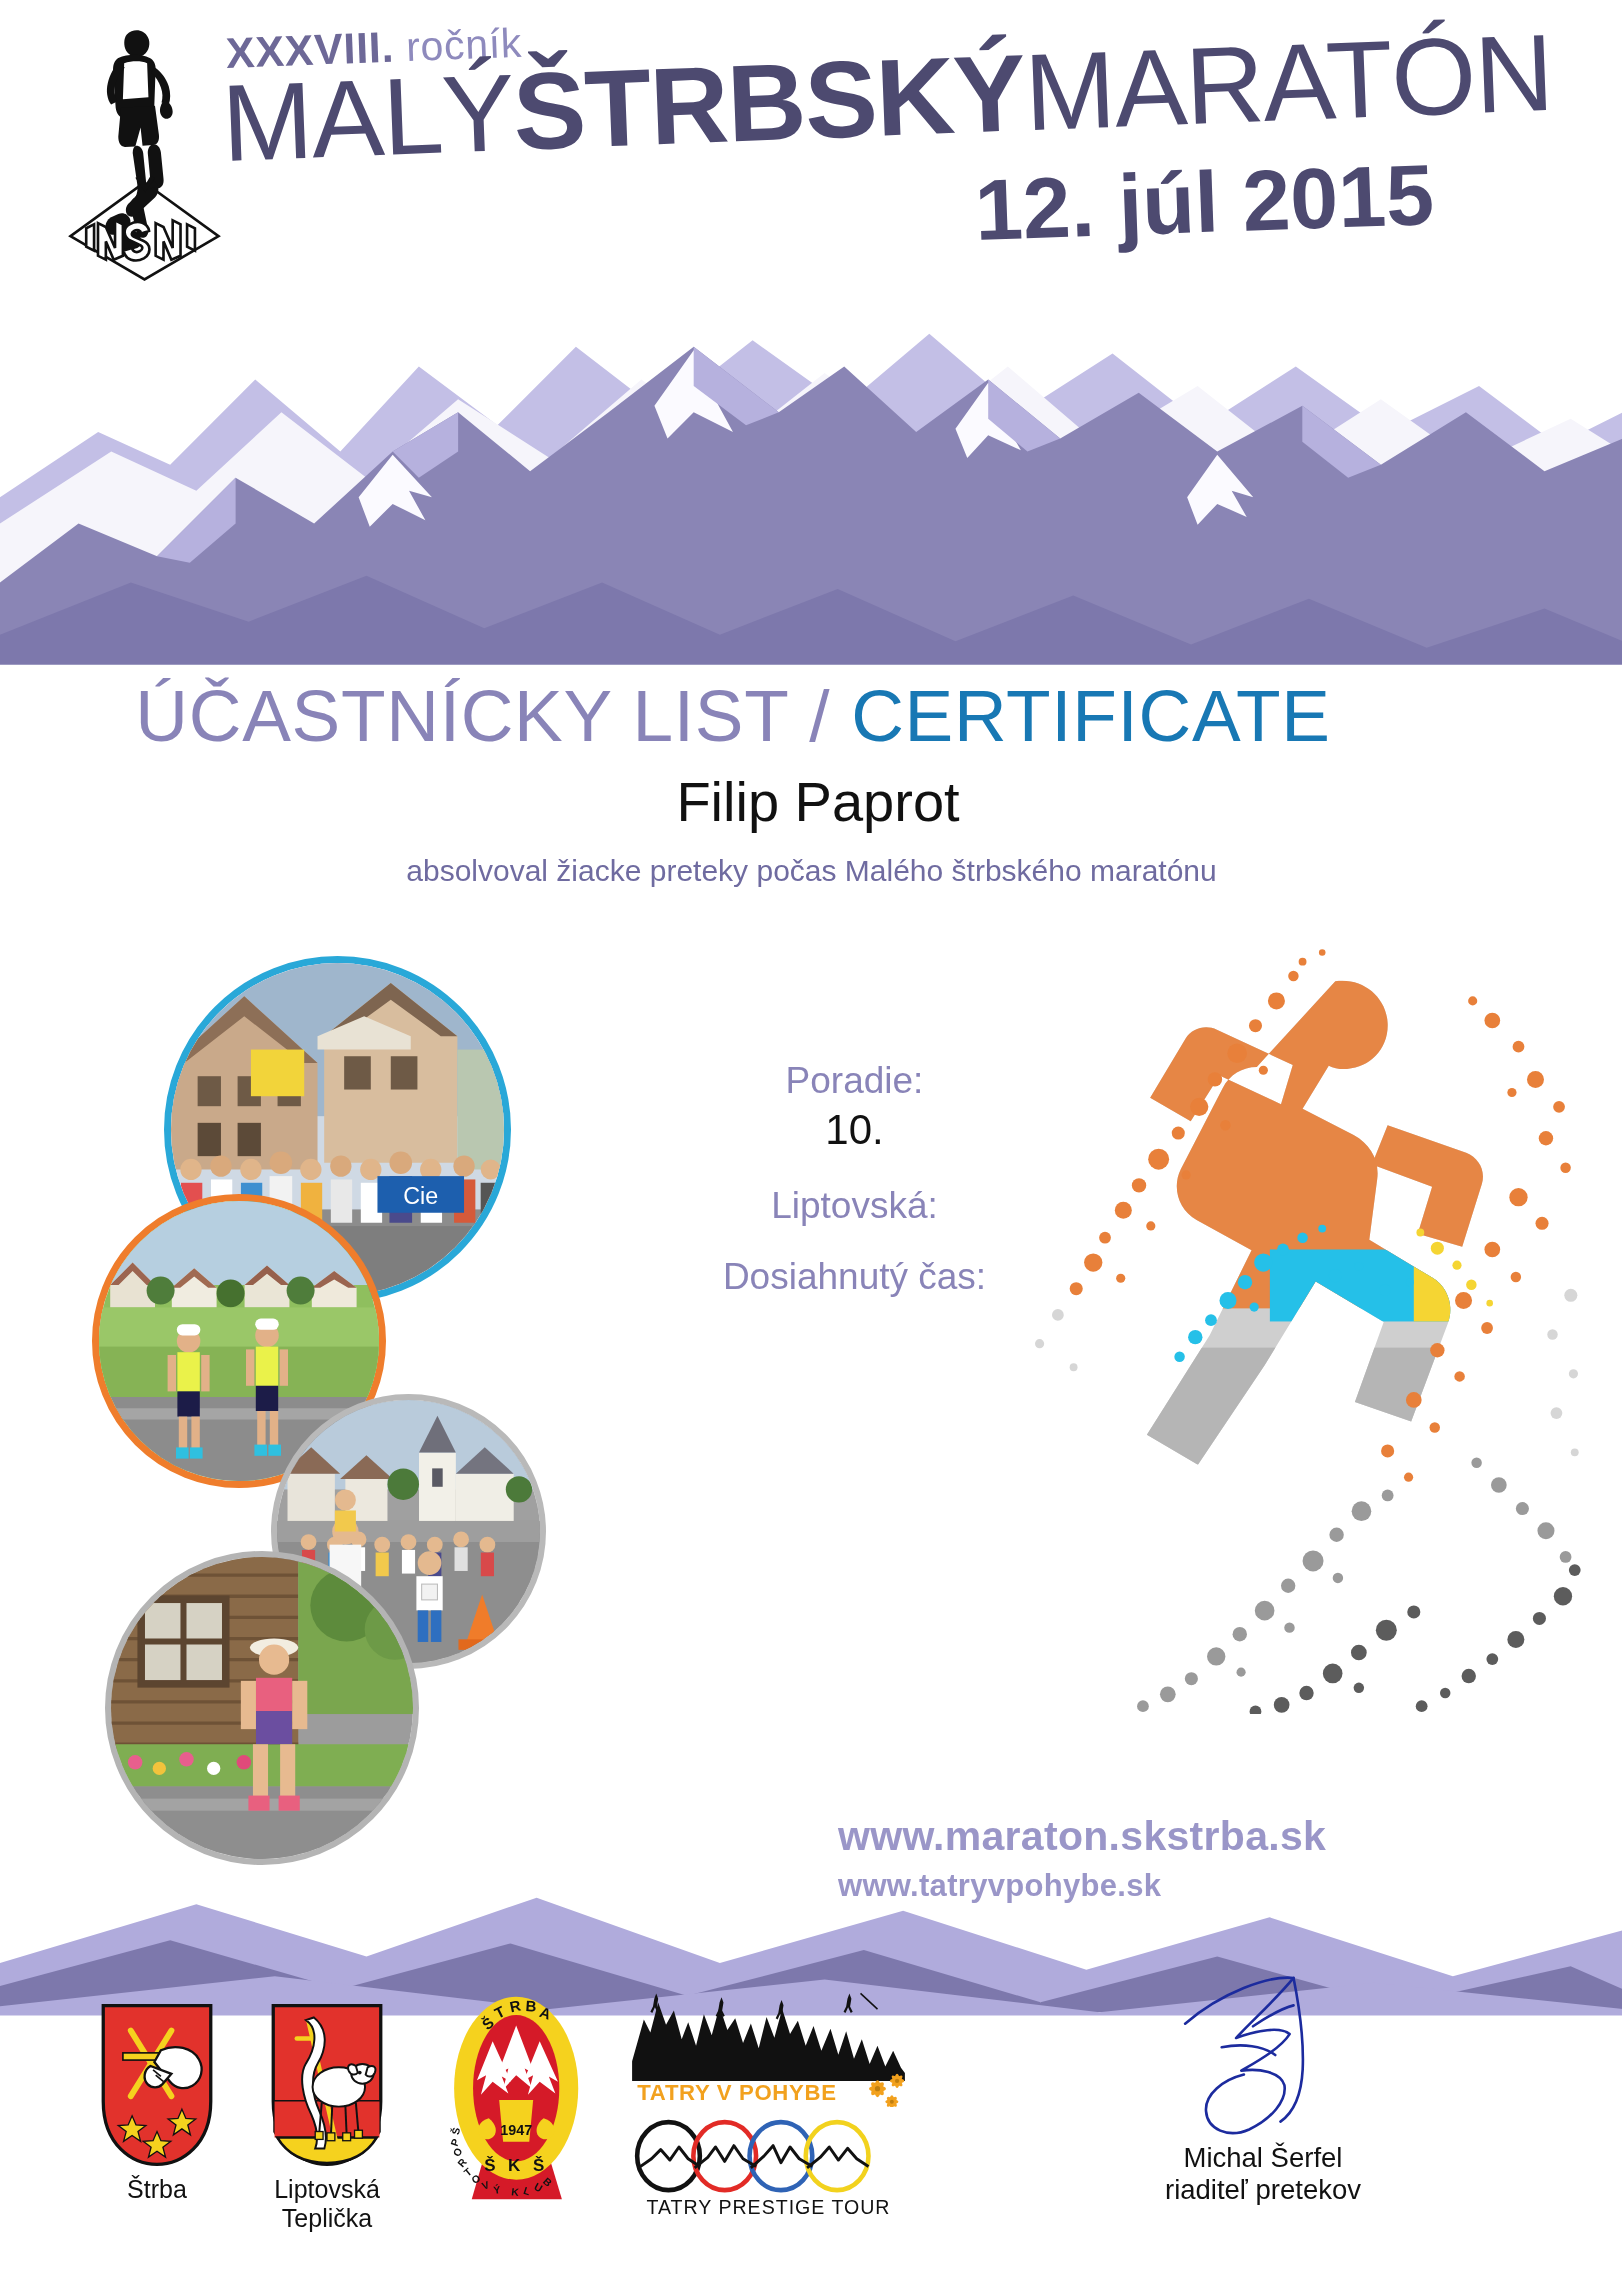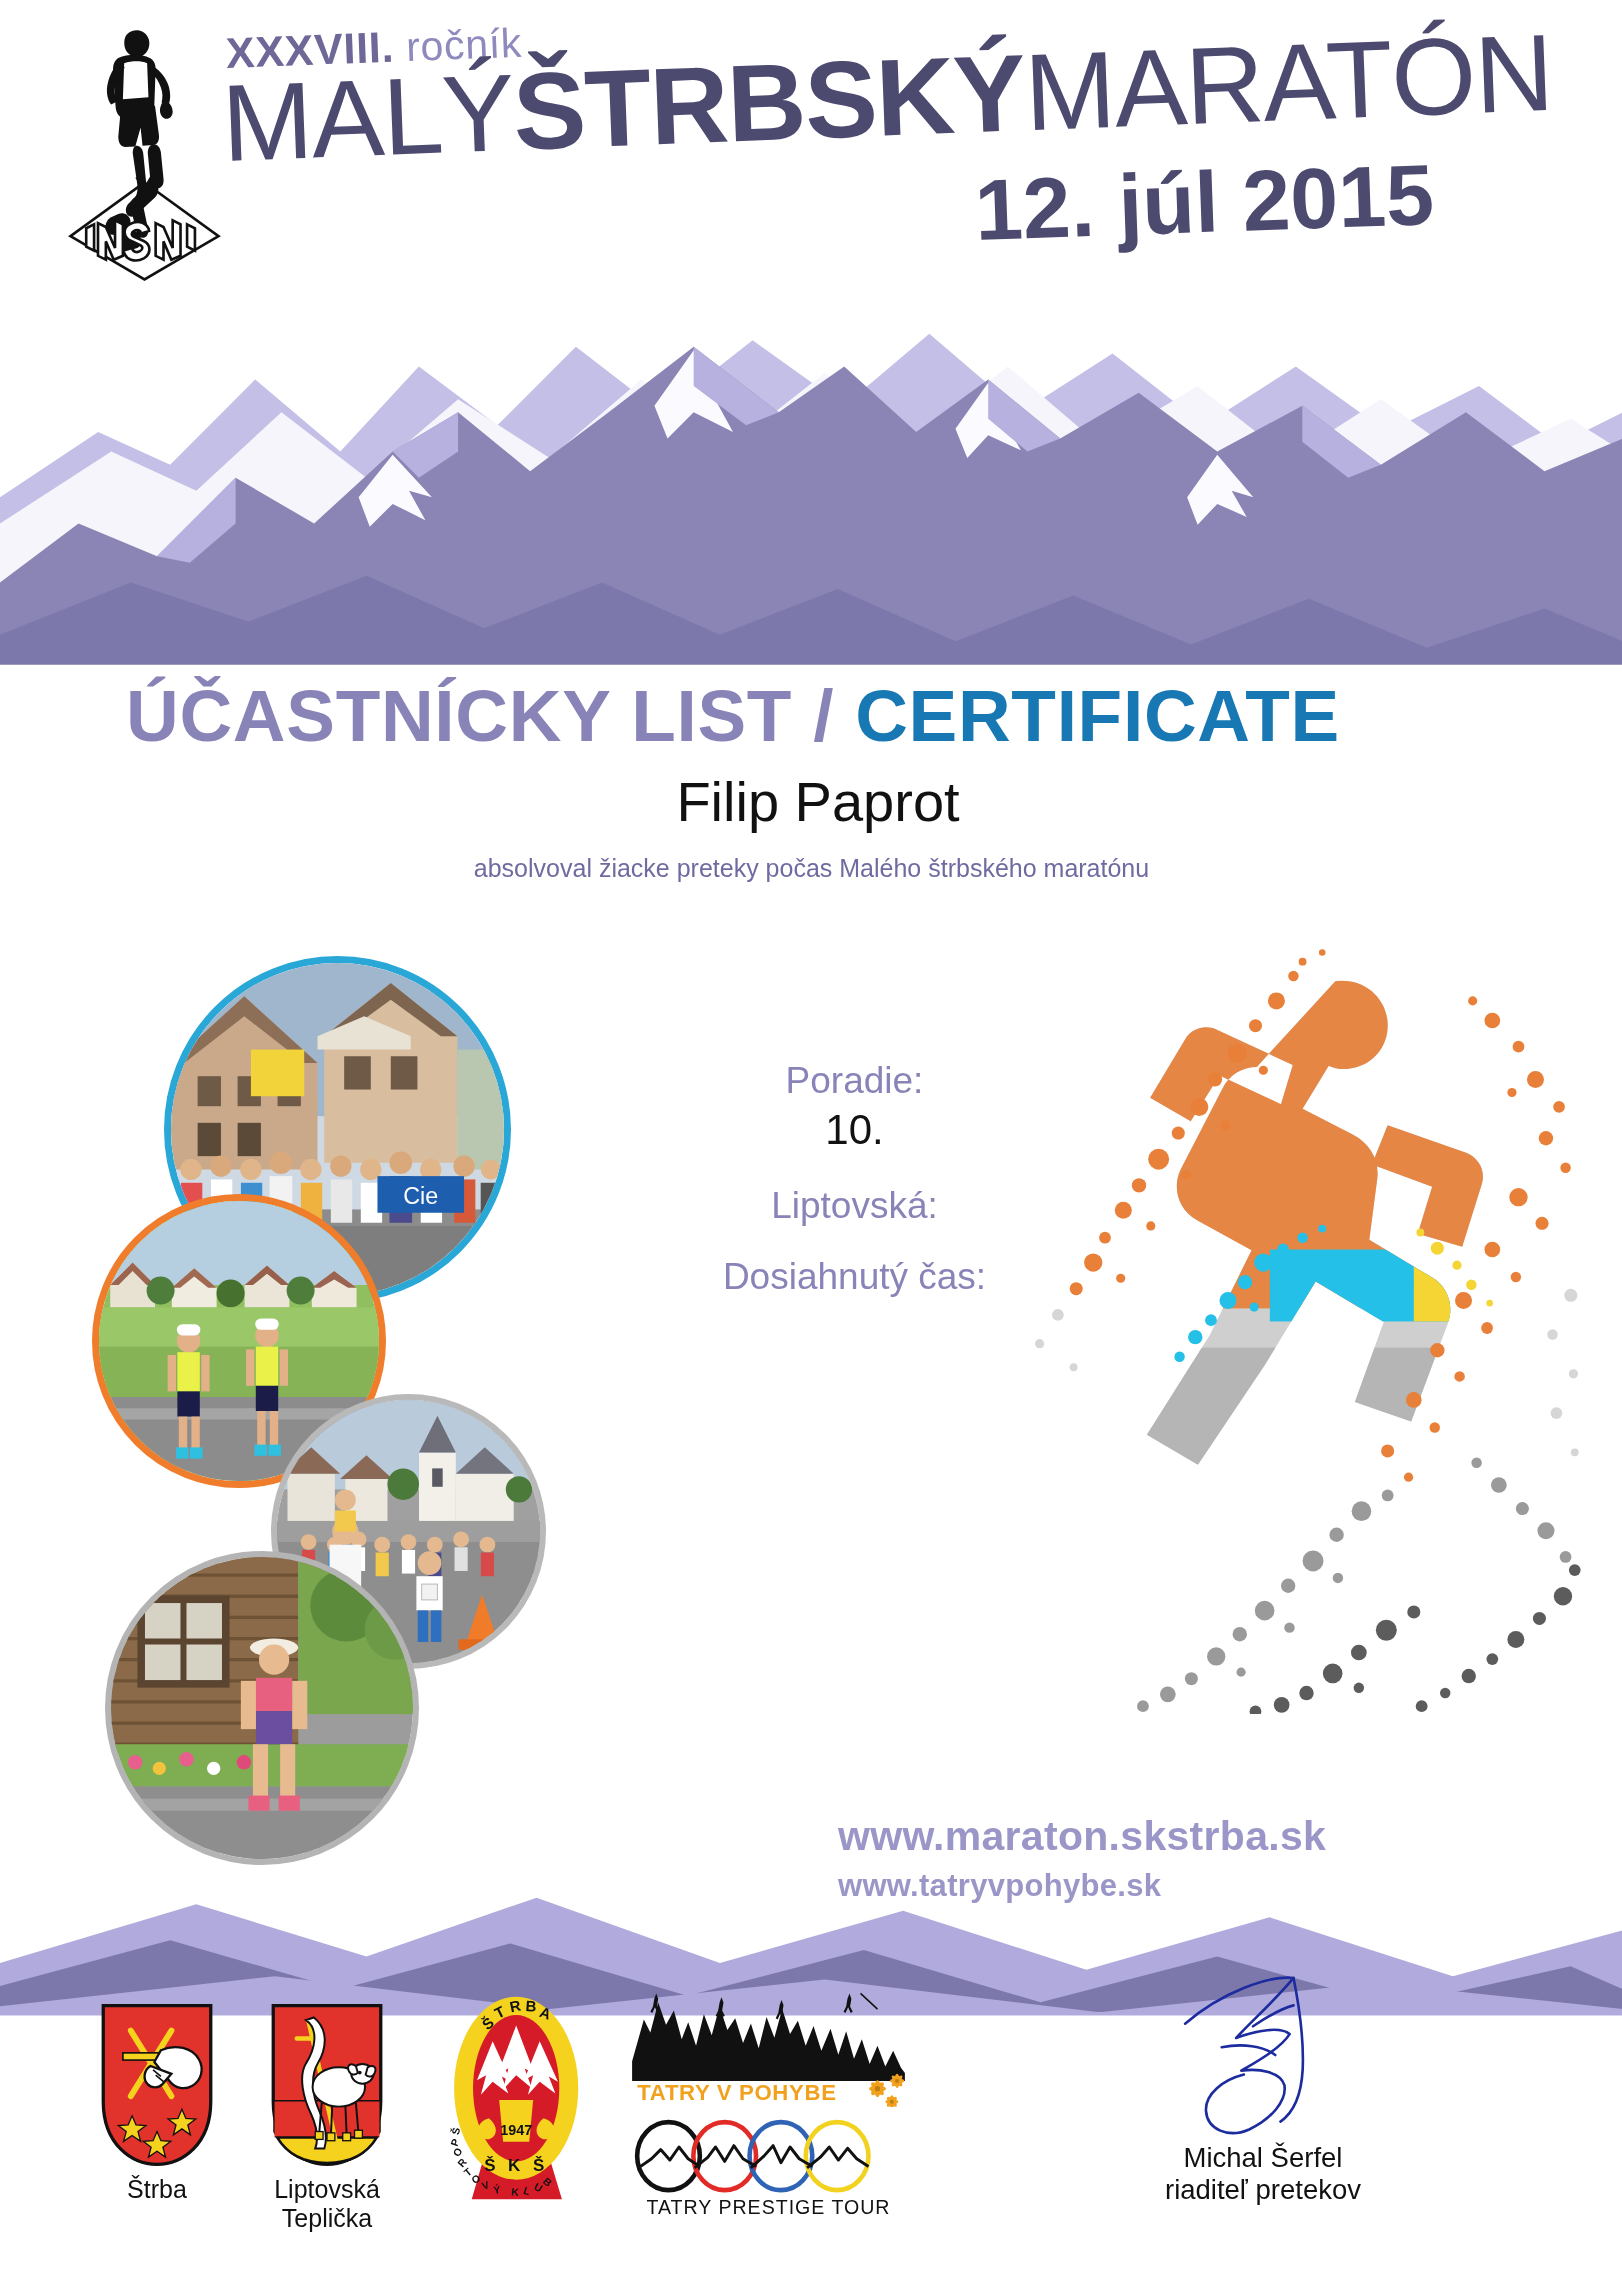--- a/index.html
+++ b/index.html
@@ -42,36 +42,36 @@
   }
   .hdr-date .bold { font-weight:bold; }
 
   
   .mountains { position:absolute; left:0; top:216px; width:1623px; height:458px; z-index:10; }
 
   
   .cert-title {
     position:absolute; left:0; top:674px; width:1466px;
     text-align:center; white-space:nowrap;
-    font-size:73px; font-weight:700; letter-spacing:0.7px;
+    font-size:73px; font-weight:400; letter-spacing:0.7px;
     z-index:40;
   }
   .cert-title .sk { color:#8984b8; }
   .cert-title .sep { color:#8984b8; }
   .cert-title .en { color:#1878b4; }
 
   .cert-name {
     position:absolute; left:0; top:769px; width:1623px;
     text-align:center; font-size:56px; color:#111; font-weight:400;
     z-index:40;
     padding-left:13px;
   }
   .cert-sub {
     position:absolute; left:0; top:854px; width:1623px;
-    text-align:center; font-size:25px; color:#6f6ba0; font-weight:400;
+    text-align:center; font-size:30px; color:#6f6ba0; font-weight:400;
     z-index:40;
   }
 
   
   .results { position:absolute; left:606px; top:1060px; width:497px; z-index:40; text-align:center; }
   .res-label { font-size:37px; color:#8984b8; margin-bottom:3.9px; }
   .res-value { font-size:42px; color:#111; }
   .res-group { margin-bottom:31px; }
   .res-group.g2 { margin-bottom:29px; }
 

